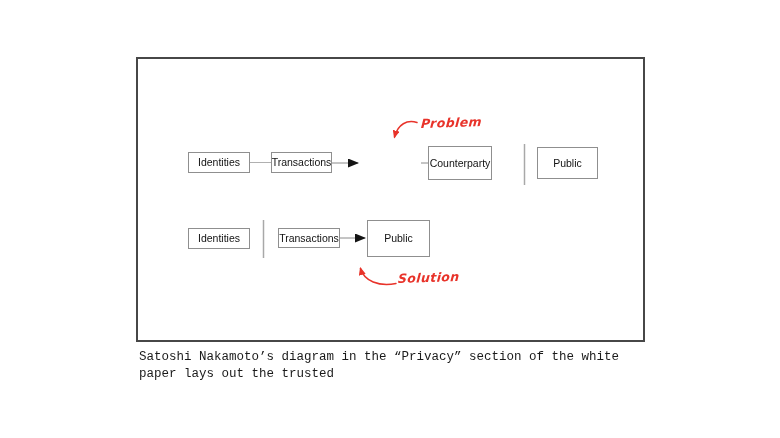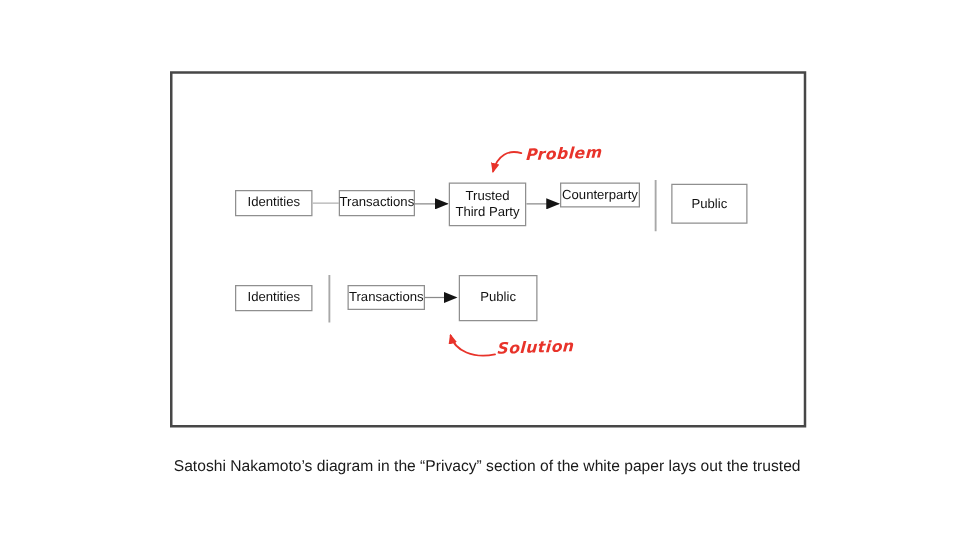--- a/index.html
+++ b/index.html
@@ -53,25 +53,26 @@
     font-style: italic;
     font-weight: bold;
     font-size: 12.5px;
     letter-spacing: 0.4px;
     white-space: nowrap;
     transform: rotate(-2deg) skewX(-6deg);
   }
   #caption {
     position: absolute;
     left: 139px;
-    top: 365px;
+    top: 349px;
     width: 510px;
     color: #1a1a1a;
     font-size: 12.5px;
     line-height: 16.5px;
+    font-family: Liberation Mono, monospace;
   }
 </style>
 </head>
 <body>
 
 <div id="page">
 
   <div id="frame"></div>
 
   <svg id="svg-overlay" viewBox="0 0 780 438" xmlns="http://www.w3.org/2000/svg">
@@ -99,24 +100,21 @@
     <path d="M 417 122.5 C 407 119.5, 398 124, 394.5 137" fill="none" stroke="#e8332a" stroke-width="1.5" stroke-linecap="round" marker-end="url(#arrowRed)"></path>
     <path d="M 396 283.5 C 379 287, 364 281, 360.5 268.5" fill="none" stroke="#e8332a" stroke-width="1.5" stroke-linecap="round" marker-end="url(#arrowRed)"></path>
   </svg>
 
   <div class="flow-box" style="left:188px; top:152px; width:62px; height:21px;">
     <span>Identities</span>
   </div>
   <div class="flow-box" style="left:271px; top:152px; width:61px; height:21px;">
     <span>Transactions</span>
   </div>
-  <div class="flow-box" style="left:359px; top:146px; width:62px; height:35px; padding:0 4px;">
-    <span>Trusted Third Party</span>
-  </div>
-  <div class="flow-box" style="left:448px; top:146px; width:64px; height:20px;">
+  <div class="flow-box" style="left:428px; top:146px; width:64px; height:34px;">
     <span>Counterparty</span>
   </div>
   <div class="flow-box" style="left:537px; top:147px; width:61px; height:32px;">
     <span>Public</span>
   </div>
 
   <div class="flow-box" style="left:188px; top:228px; width:62px; height:21px;">
     <span>Identities</span>
   </div>
   <div class="flow-box" style="left:278px; top:228px; width:62px; height:20px;">

